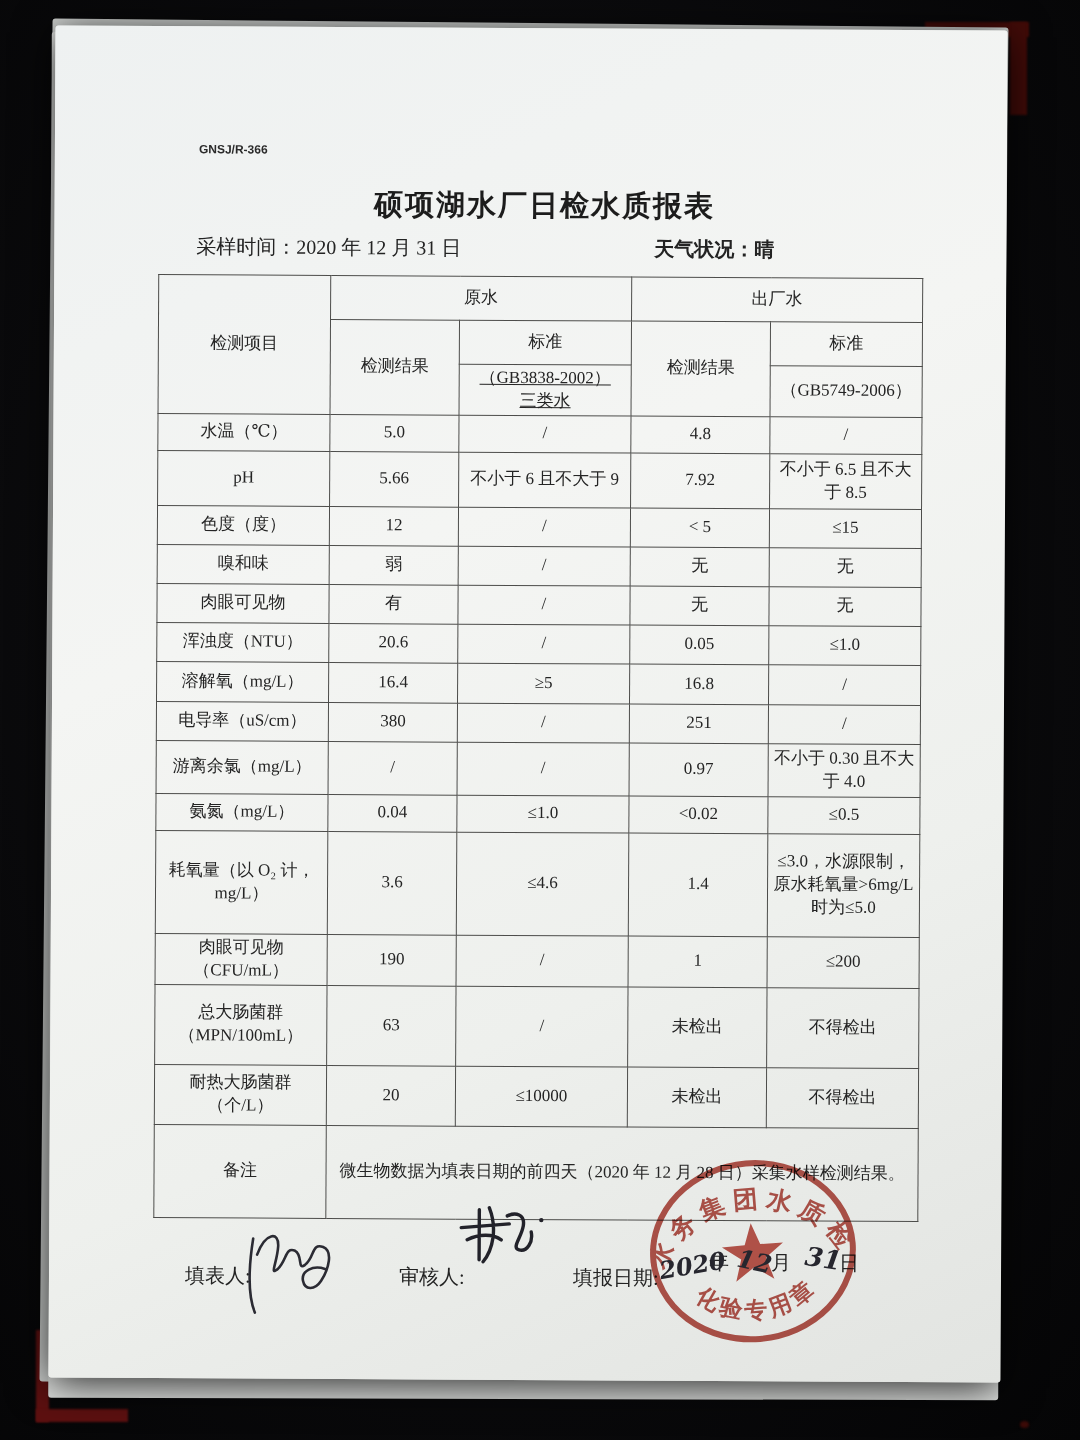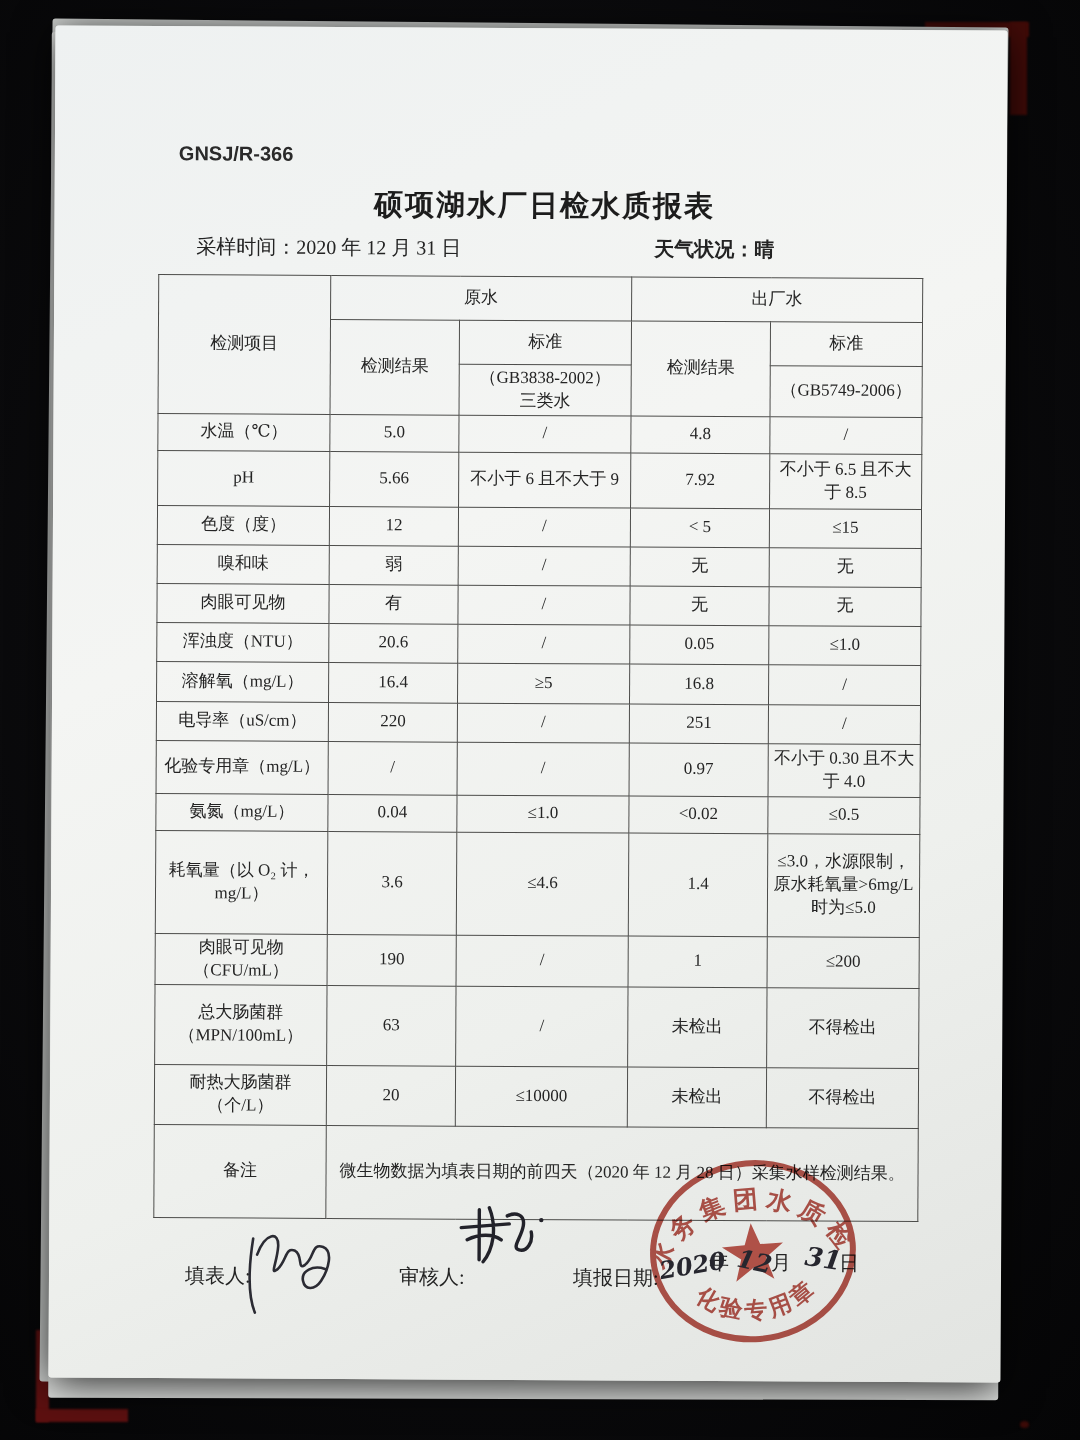--- a/index.html
+++ b/index.html
@@ -19,39 +19,39 @@
   .sheet{position:absolute;border-radius:3px;}
   .sheet-u2{left:46px;top:23px;width:956px;height:1363px;background:#cfd2d0;transform:rotate(.55deg);z-index:2;}
   .sheet-u1{left:50px;top:33px;width:950px;height:1366px;background:#e2e4e2;transform:rotate(.15deg);z-index:2;}
   .paper{
     left:52px;top:28px;width:952px;height:1352px;z-index:3;
     background:linear-gradient(155deg,#eef1f1 0%,#f4f5f3 38%,#eef0ed 68%,#e2e4e1 100%);
     box-shadow:0 6px 42px rgba(0,0,0,.85);
     transform:rotate(.3deg);
     color:#222;
   }
-  .doc-code{position:absolute;left:124px;top:116px;font-family:"Liberation Sans","DejaVu Sans",sans-serif;
-    font-weight:bold;font-size:20px;color:#2a2a2a;}
+  .doc-code{position:absolute;left:144px;top:116px;font-family:"Liberation Sans","DejaVu Sans",sans-serif;
+    font-weight:bold;font-size:12px;color:#2a2a2a;}
   .title{position:absolute;left:0;right:0;top:158px;text-align:center;font-size:29px;font-weight:bold;
     letter-spacing:2px;color:#1c1c1c;transform:translateX(14px);}
   .meta{position:absolute;top:207px;font-size:20px;color:#232323;}
   .meta-sample{left:142px;}
   .meta-weather{left:600px;font-weight:bold;}
 
   table.report{
     position:absolute;left:104px;top:248px;width:764px;
     border-collapse:collapse;table-layout:fixed;
   }
   table.report td{
     border:1.7px solid #4d4d4b;text-align:center;vertical-align:middle;
     font-size:17px;color:#242424;padding:2px 4px;line-height:1.35;
   }
   td.item{font-size:18px;margin-left:48px;}
   td.hdr{font-size:18px;}
-  .pre{white-space:pre-line;}
+  .pre{white-space:pre-line;text-decoration:underline;}
   td.remark-text{text-align:left;padding:8px 14px;font-size:18px;}
 
   .footer{position:absolute;left:0;top:1196px;width:100%;height:160px;font-size:20px;color:#232323;}
   .f-label{position:absolute;top:40px;}
   .lab-filler{left:136px;}
   .lab-reviewer{left:350px;}
   .lab-date{left:524px;}
   .sig{position:absolute;z-index:5;}
   .sig-filler{left:196px;top:2px;}
   .sig-reviewer{left:400px;top:-26px;}
@@ -158,27 +158,27 @@
     </tr>
     <tr style="height:40px">
       <td class="item">溶解氧（mg/L）</td>
       <td>16.4</td>
       <td>≥5</td>
       <td>16.8</td>
       <td>/</td>
     </tr>
     <tr style="height:39px">
       <td class="item">电导率（uS/cm）</td>
-      <td>220</td>
+      <td>380</td>
       <td>/</td>
       <td>251</td>
       <td>/</td>
     </tr>
     <tr style="height:53px">
-      <td class="item">化验专用章（mg/L）</td>
+      <td class="item">游离余氯（mg/L）</td>
       <td>/</td>
       <td>/</td>
       <td>0.97</td>
       <td>不小于 0.30 且不大于 4.0</td>
     </tr>
     <tr style="height:37px">
       <td class="item">氨氮（mg/L）</td>
       <td>0.04</td>
       <td>≤1.0</td>
       <td>&lt;0.02</td>

